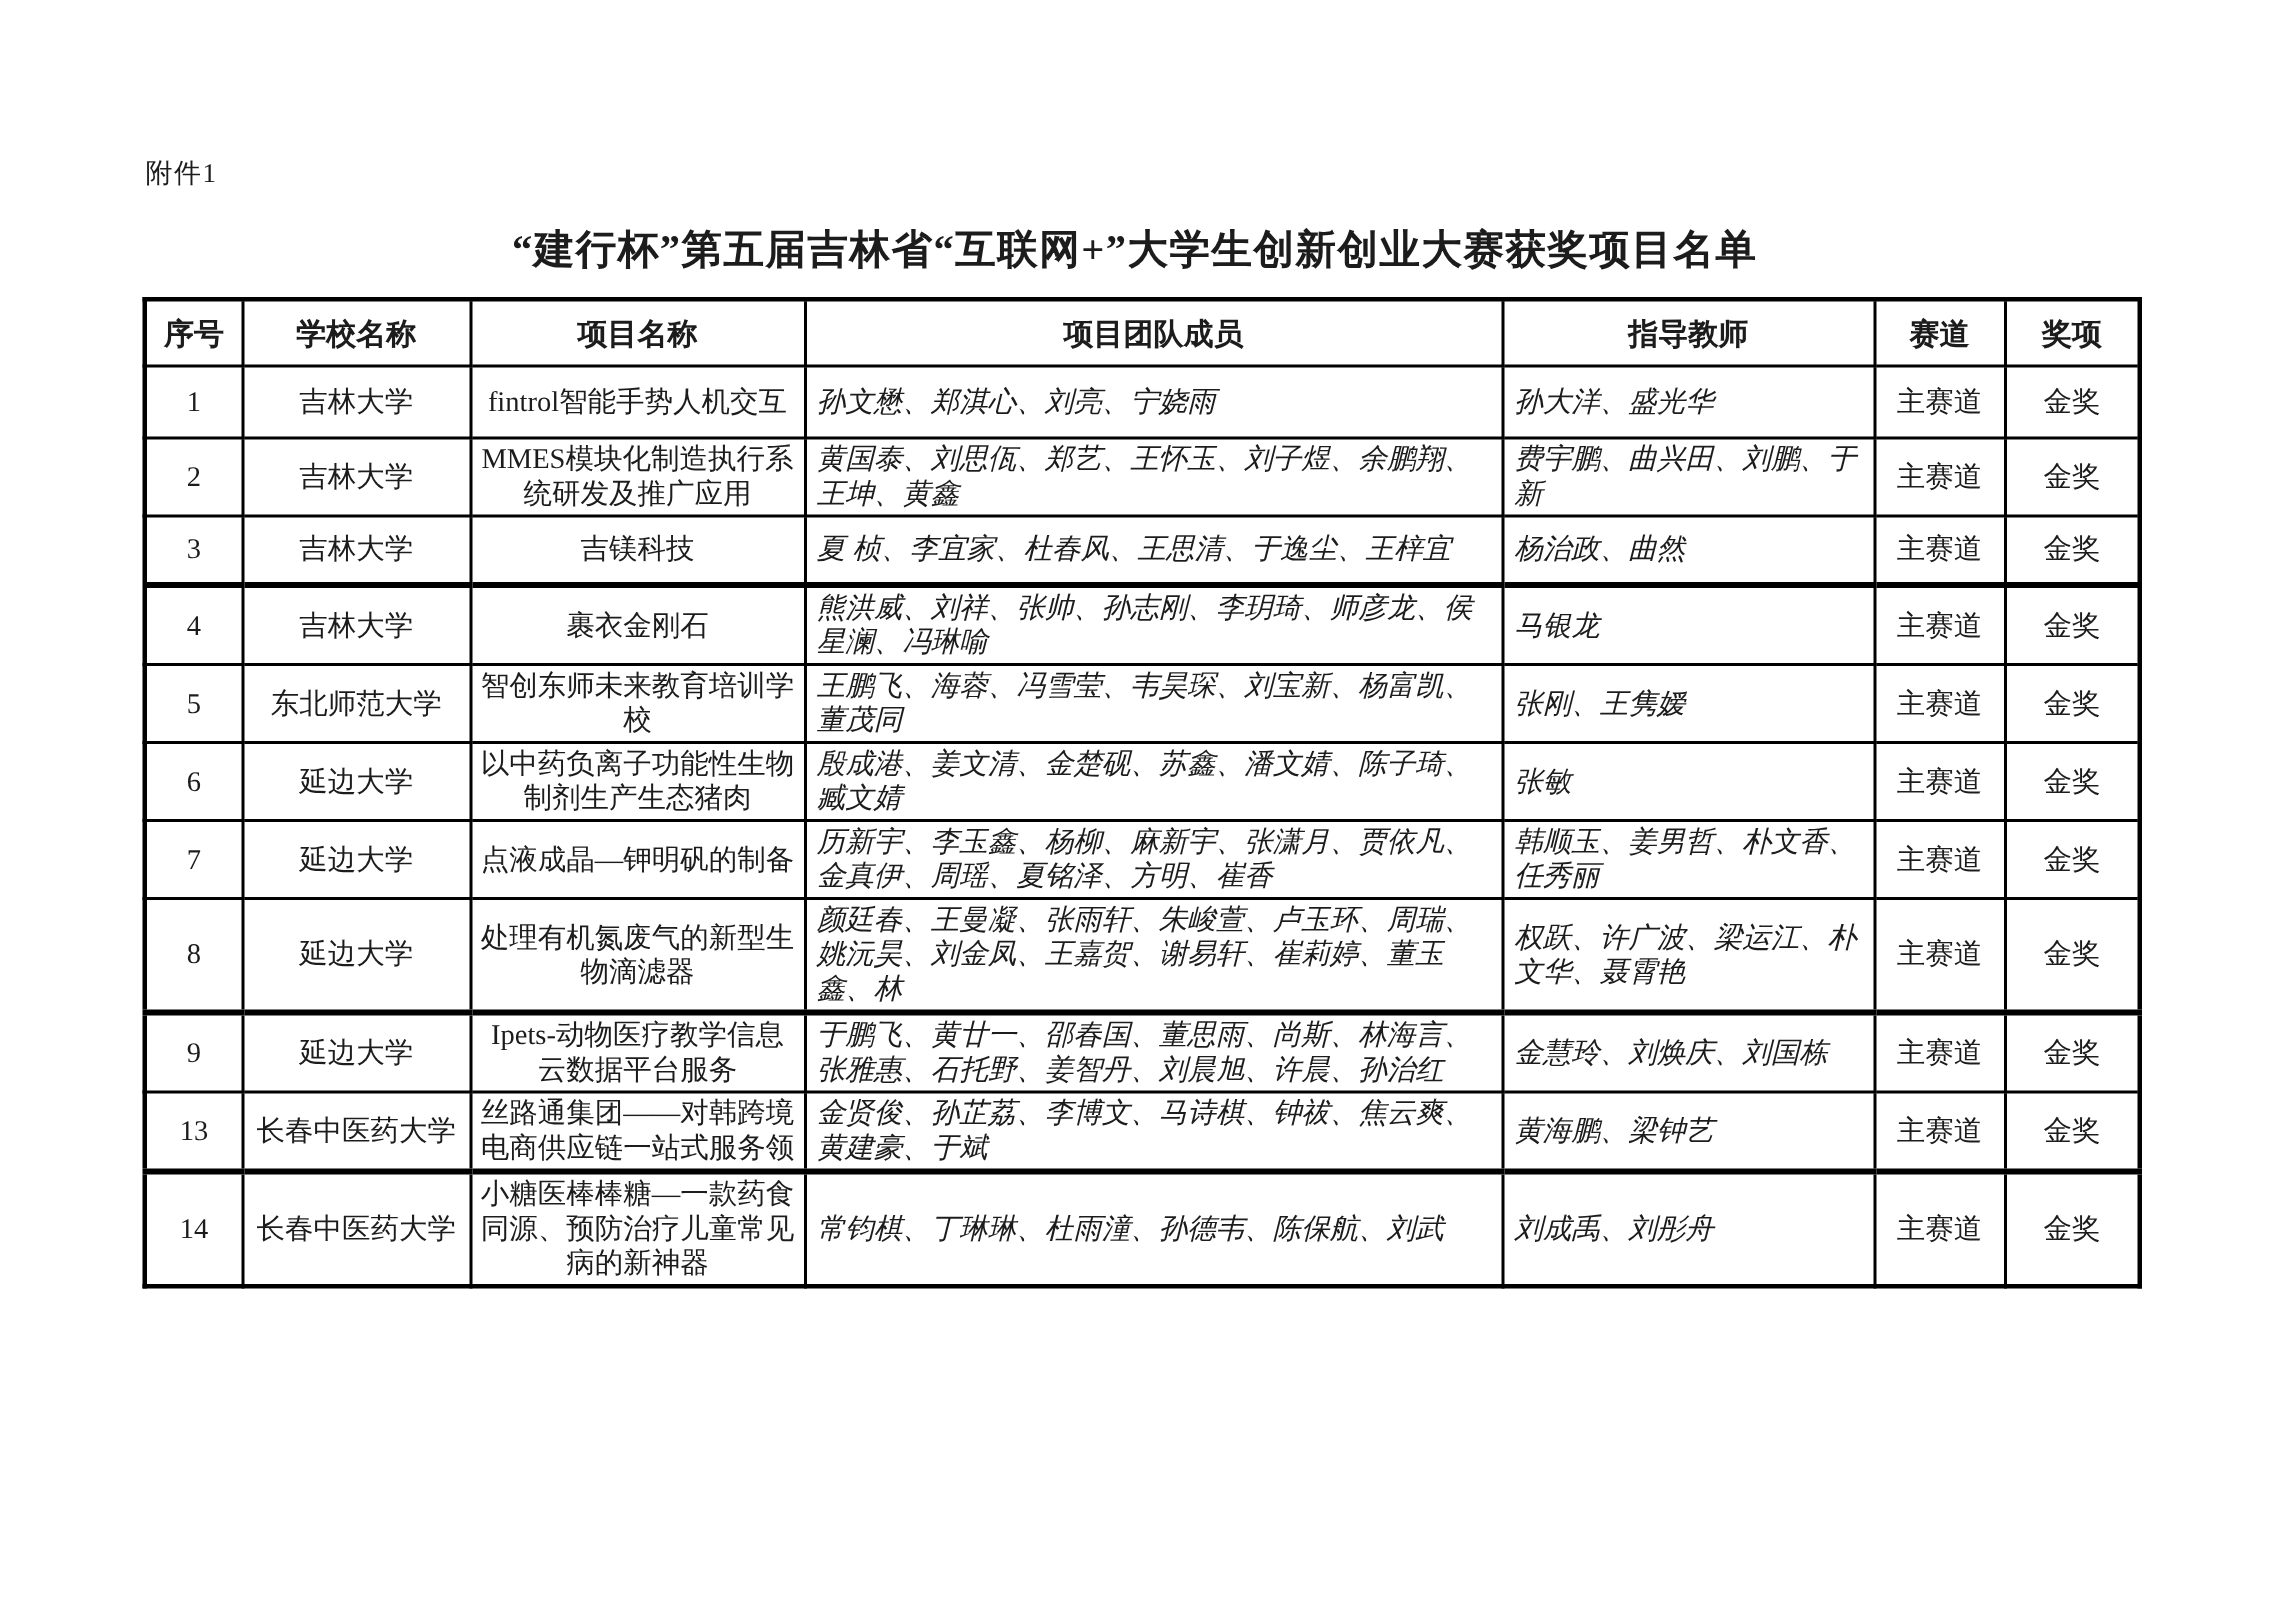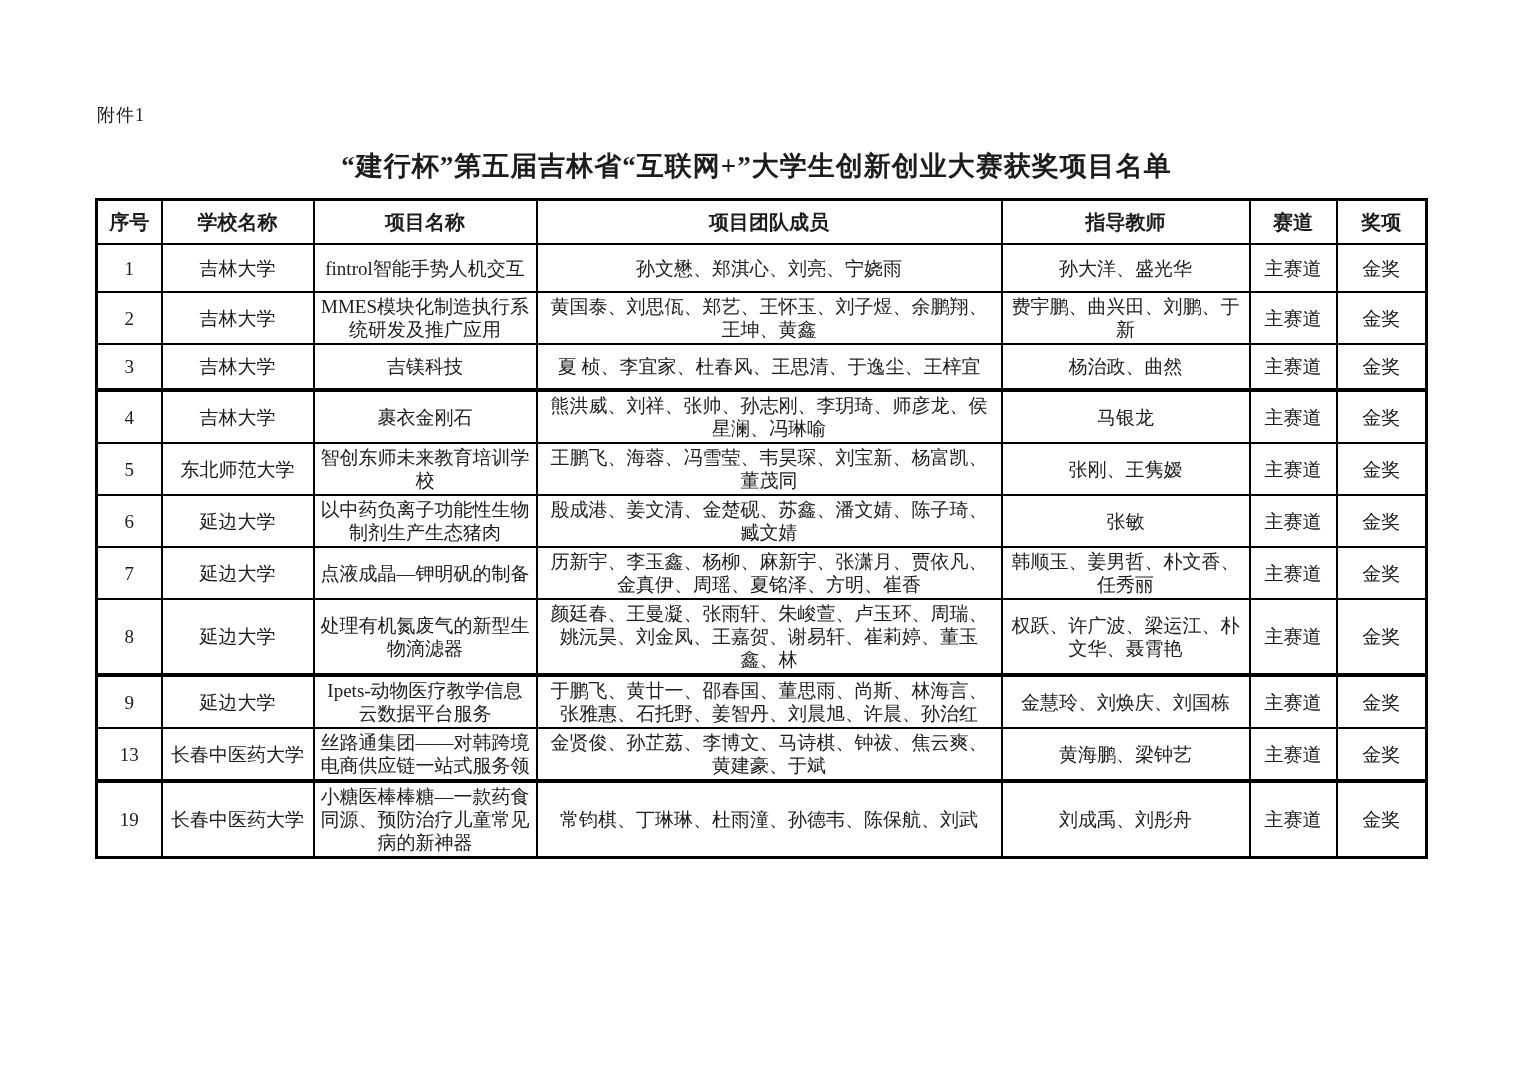--- a/index.html
+++ b/index.html
@@ -53,21 +53,21 @@
     font-weight: bold;
     font-size: 20px;
     text-align: center;
     height: 38px;
   }
   table.awards td {
     font-size: 19px;
     line-height: 23px;
     text-align: center;
   }
-  table.awards td.left { text-align: center; padding: 2px 7px; }
+  table.awards td.left { text-align: left; padding: 2px 7px; font-style: italic; }
   table.awards tr.thick-bottom td { border-bottom: 4px solid #000; }
   .footer {
     position: absolute;
     left: 0;
     right: 0;
     top: 1008px;
     text-align: center;
     font-size: 20px;
     letter-spacing: 2px;
   }
@@ -185,21 +185,21 @@
         <tr class="thick-bottom" style="height: 46px; margin-left: 32px;">
           <td>13</td>
           <td>长春中医药大学</td>
           <td>丝路通集团——对韩跨境电商供应链一站式服务领</td>
           <td class="left">金贤俊、孙芷荔、李博文、马诗棋、钟祓、焦云爽、黄建豪、于斌</td>
           <td class="left">黄海鹏、梁钟艺</td>
           <td>主赛道</td>
           <td>金奖</td>
         </tr>
         <tr style="height: 65px;">
-          <td>19</td>
+          <td>14</td>
           <td>长春中医药大学</td>
           <td>小糖医棒棒糖—一款药食同源、预防治疗儿童常见病的新神器</td>
           <td class="left">常钧棋、丁琳琳、杜雨潼、孙德韦、陈保航、刘武</td>
           <td class="left">刘成禹、刘彤舟</td>
           <td>主赛道</td>
           <td>金奖</td>
         </tr>
       </tbody>
   </table>
 

